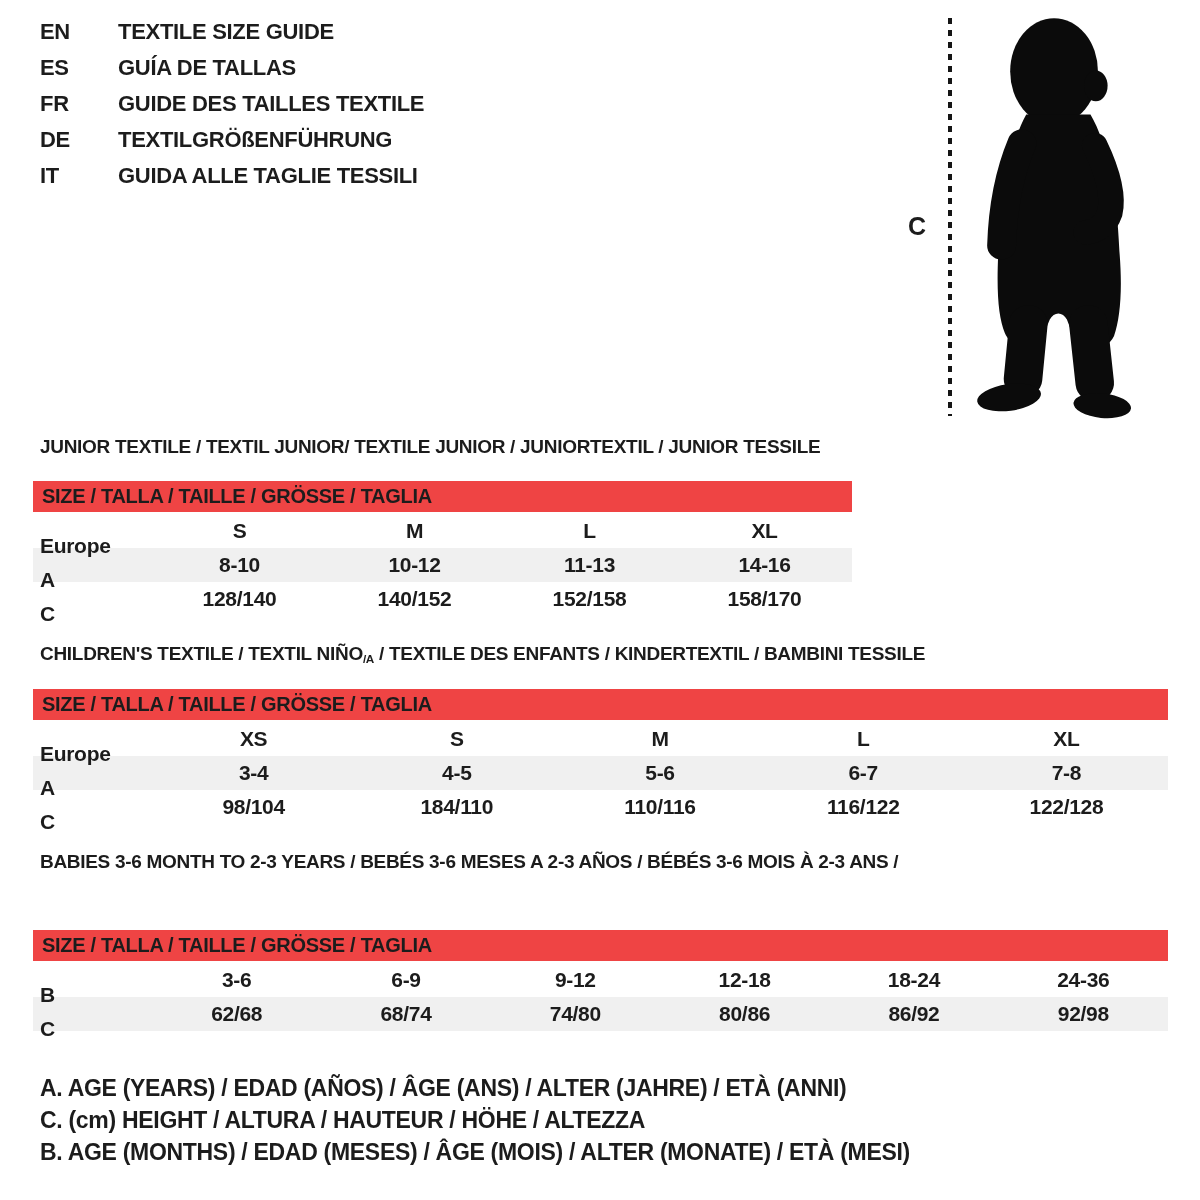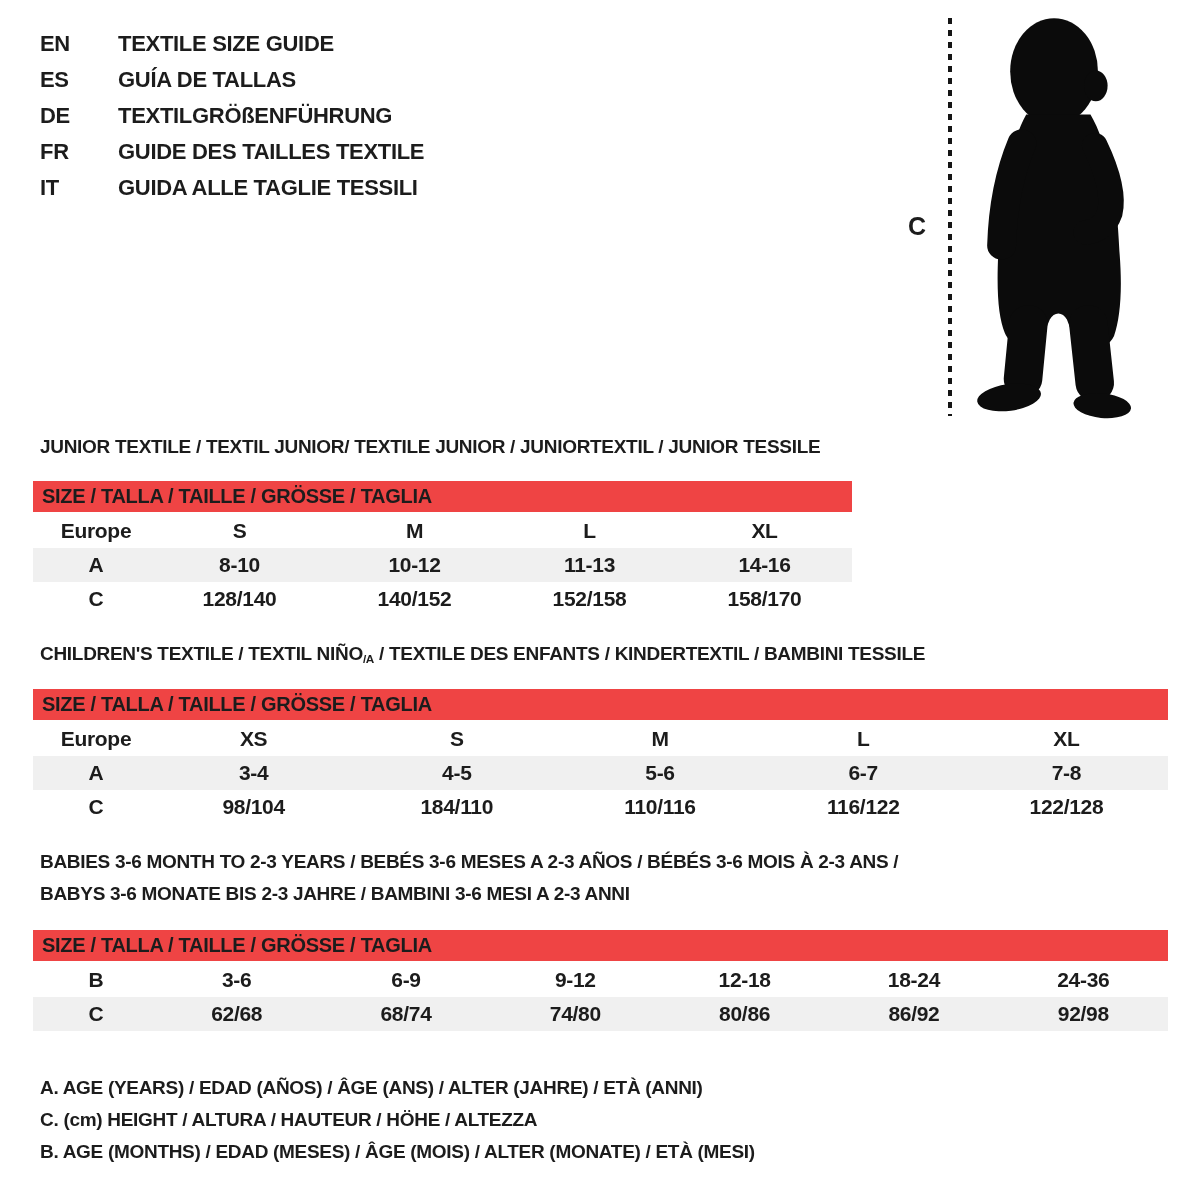--- a/index.html
+++ b/index.html
@@ -20,21 +20,21 @@
     width: 1200px;
     height: 1200px;
     overflow: hidden;
     letter-spacing: -0.3px;
   }
 
   
   .lang-block {
     position: absolute;
     left: 40px;
-    top: 26px;
+    top: 14px;
   }
   .lang-row {
     display: flex;
     height: 36px;
     line-height: 36px;
     font-size: 22px;
   }
   .lang-code { width: 78px; }
   .lang-title { white-space: nowrap; }
 
@@ -93,67 +93,68 @@
     font-size: 21px;
   }
   .tbl-row.shaded { background: #f0f0f0; }
   .cell {
     flex: 1;
     text-align: center;
     white-space: nowrap;
   }
   .cell.label {
     flex: 0 0 112px;
-    text-align: center;
+    text-align: left;
     padding-left: 7px;
+    margin-top: 15px;
   }
 
   .tbl-junior   { top: 481px; width: 819px; }
   .tbl-children { top: 689px; width: 1135px; }
   .tbl-babies   { top: 930px; width: 1135px; }
 
   .title-junior   { top: 436px; }
   .title-children { top: 643px; }
   .title-babies-1 { top: 851px; }
   .title-babies-2 { top: 883px; }
 
   
   .legend {
     position: absolute;
     left: 40px;
     top: 1072px;
   }
   .legend-line {
     height: 32px;
     line-height: 32px;
-    font-size: 19px;
+    font-size: 23px;
     white-space: nowrap;
   }
 </style>
 </head>
 <body>
 
 <div class="sheet">
 
   <div class="lang-block">
     <div class="lang-row">
       <span class="lang-code">EN</span>
       <span class="lang-title">TEXTILE SIZE GUIDE</span>
     </div>
     <div class="lang-row">
       <span class="lang-code">ES</span>
       <span class="lang-title">GUÍA DE TALLAS</span>
     </div>
     <div class="lang-row">
+      <span class="lang-code">FR</span>
+      <span class="lang-title">GUIDE DES TAILLES TEXTILE</span>
+    </div>
+    <div class="lang-row">
       <span class="lang-code">DE</span>
       <span class="lang-title">TEXTILGRÖßENFÜHRUNG</span>
-    </div>
-    <div class="lang-row">
-      <span class="lang-code">FR</span>
-      <span class="lang-title">GUIDE DES TAILLES TEXTILE</span>
     </div>
     <div class="lang-row">
       <span class="lang-code">IT</span>
       <span class="lang-title">GUIDA ALLE TAGLIE TESSILI</span>
     </div>
   </div>
 
   <div class="height-line"></div>
   <div class="height-label">C</div>
 
@@ -241,21 +242,20 @@
       <div class="cell label">C</div>
       <div class="cell">98/104</div>
       <div class="cell">184/110</div>
       <div class="cell">110/116</div>
       <div class="cell">116/122</div>
       <div class="cell">122/128</div>
     </div>
   </div>
 
   <div class="section-title title-babies-1">BABIES 3-6 MONTH TO 2-3 YEARS / BEBÉS 3-6 MESES A 2-3 AÑOS / BÉBÉS 3-6 MOIS À 2-3 ANS /</div>
-  <div class="section-title title-babies-2">BABYS 3-6 MONATE BIS 2-3 JAHRE / BAMBINI 3-6 MESI A 2-3 ANNI</div>
 
   <div class="tbl tbl-babies">
     <div class="tbl-head">SIZE / TALLA / TAILLE / GRÖSSE / TAGLIA</div>
     <div class="tbl-row">
       <div class="cell label">B</div>
       <div class="cell">3-6</div>
       <div class="cell">6-9</div>
       <div class="cell">9-12</div>
       <div class="cell">12-18</div>
       <div class="cell">18-24</div>

